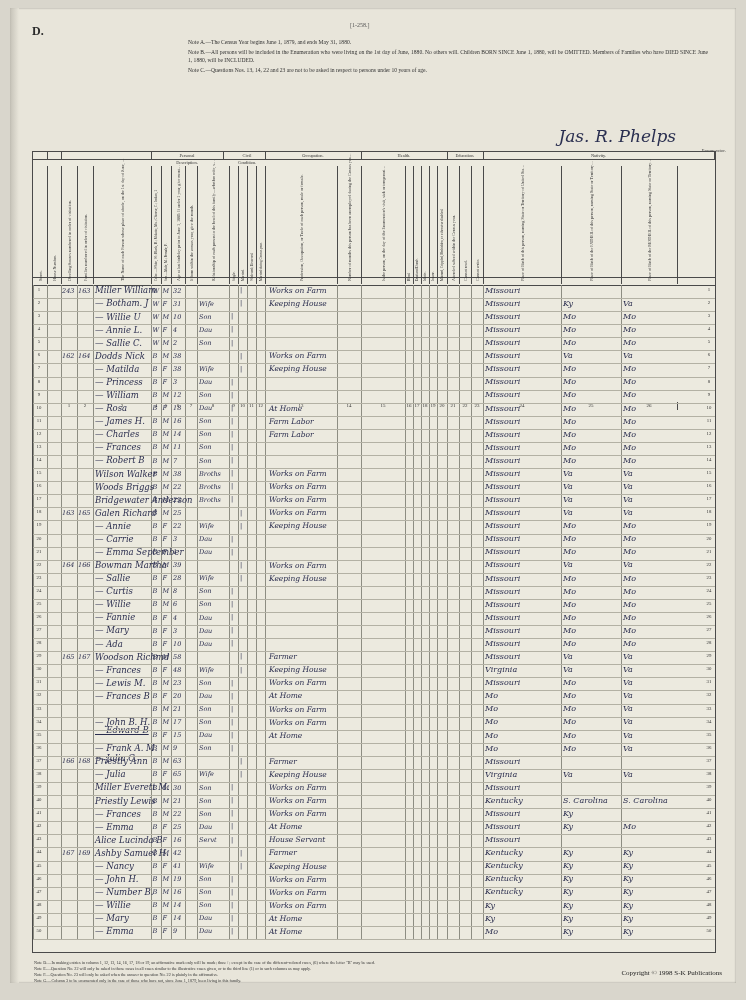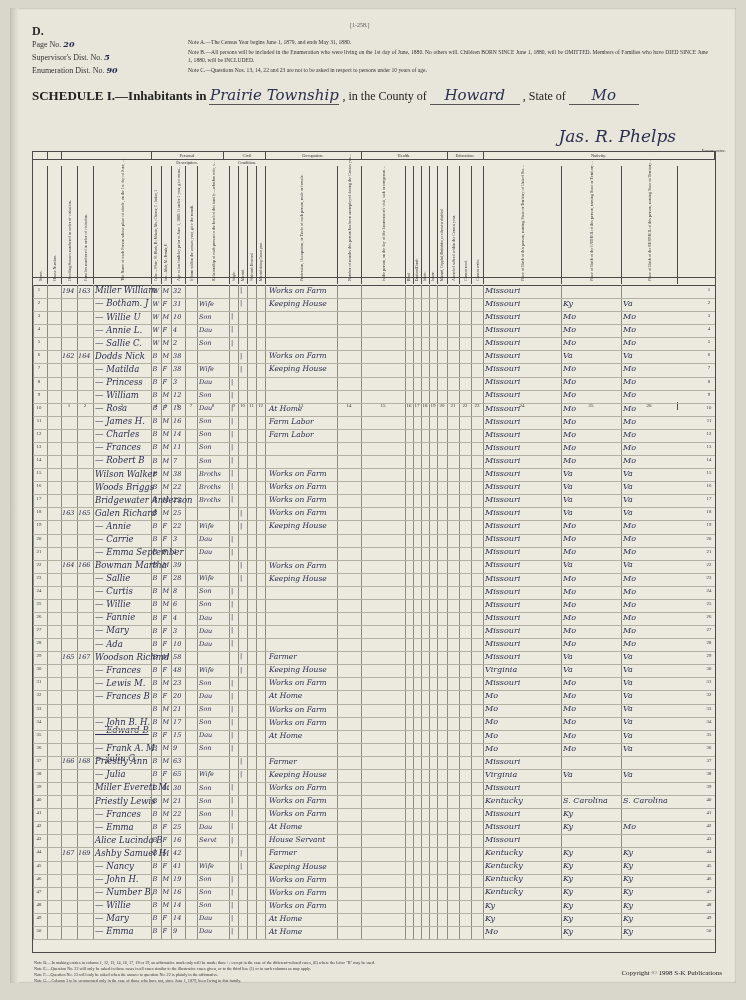--- a/index.html
+++ b/index.html
@@ -64,50 +64,28 @@
 </head>
 <body>
 
 <div class="page">
  <div class="sheet">
   <div class="fold"></div>
 
   <div class="tl-D">D.</div>
   <div class="formno">[1-258.]</div>
 
-  <div class="topleft">
-    <div class="row">
-      <span>Page No.</span>
-      <span class="hand-b">20</span>
-    </div>
-    <div class="row">
-      <span>Supervisor's Dist. No.</span>
-      <span class="hand-b">5</span>
-    </div>
-    <div class="row">
-      <span>Enumeration Dist. No.</span>
-      <span class="hand-b">90</span>
-    </div>
-  </div>
 
   <div class="notes">
     <div>Note A.—The Census Year begins June 1, 1879, and ends May 31, 1880.</div>
     <div>Note B.—All persons will be included in the Enumeration who were living on the 1st day of June, 1880. No others will. Children BORN SINCE June 1, 1880, will be OMITTED. Members of Families who have DIED SINCE June 1, 1880, will be INCLUDED.</div>
     <div>Note C.—Questions Nos. 13, 14, 22 and 23 are not to be asked in respect to persons under 10 years of age.</div>
   </div>
 
   <div class="schedule">
-    <div class="line1">
-      <span class="bigtitle">SCHEDULE I.—Inhabitants in</span>
-      <span class="ul hand" style="width:130px;font-size:15px;">Prairie Township</span>
-      <span>, in the County of</span>
-      <span class="ul hand" style="width:90px;font-size:15px;">Howard</span>
-      <span>, State of</span>
-      <span class="ul hand" style="width:70px;font-size:15px;">Mo</span>
-    </div>
   </div>
   <div class="sig hand">Jas. R. Phelps</div>
   <div class="enumlbl">Enumerator.</div>
 
   <div class="tbl">
 
     <div class="hdrband"></div>
     <div class="grp" style="left:118px;width:72px;">Personal<br>Description.</div>
     <div class="grp" style="left:196px;width:36px;">Civil<br>Condition.</div>
     <div class="grp" style="left:232px;width:96px;">Occupation.</div>
@@ -260,21 +238,21 @@
           <div class="vline" style="left: 404px;"></div>
           <div class="vline" style="left: 414px;"></div>
           <div class="vline" style="left: 426px;"></div>
           <div class="vline" style="left: 438px;"></div>
           <div class="vline" style="left: 450px;"></div>
           <div class="vline" style="left: 528px;"></div>
           <div class="vline" style="left: 588px;"></div>
           <div class="hline" style="top: 13.08px;"></div>
           <div class="rownum" style="top: 2px;">1</div>
           <div class="rownumR" style="top: 2px;">1</div>
-          <div class="cell c-sm" style="left: 29px; top: 1.5px;">194</div>
+          <div class="cell c-sm" style="left: 29px; top: 1.5px;">243</div>
           <div class="cell c-sm" style="left: 45px; top: 1.5px;">163</div>
           <div class="cell c-name" style="left: 62px; top: 0.4px;">Miller William</div>
           <div class="cell c-sm" style="left: 119.5px; top: 1.5px;">W</div>
           <div class="cell c-sm" style="left: 129.5px; top: 1.5px;">M</div>
           <div class="cell c-sm" style="left: 140px; top: 1.5px;">32</div>
           <div class="cell c-sm" style="left: 207px; top: 1.2px;">|</div>
           <div class="cell c-occ" style="left: 236px; top: 1px;">Works on Farm</div>
           <div class="cell c-bp" style="left: 452px; top: 0.8px;">Missouri</div>
           <div class="hline" style="top: 26.16px;"></div>
           <div class="rownum" style="top: 15.08px;">2</div>

